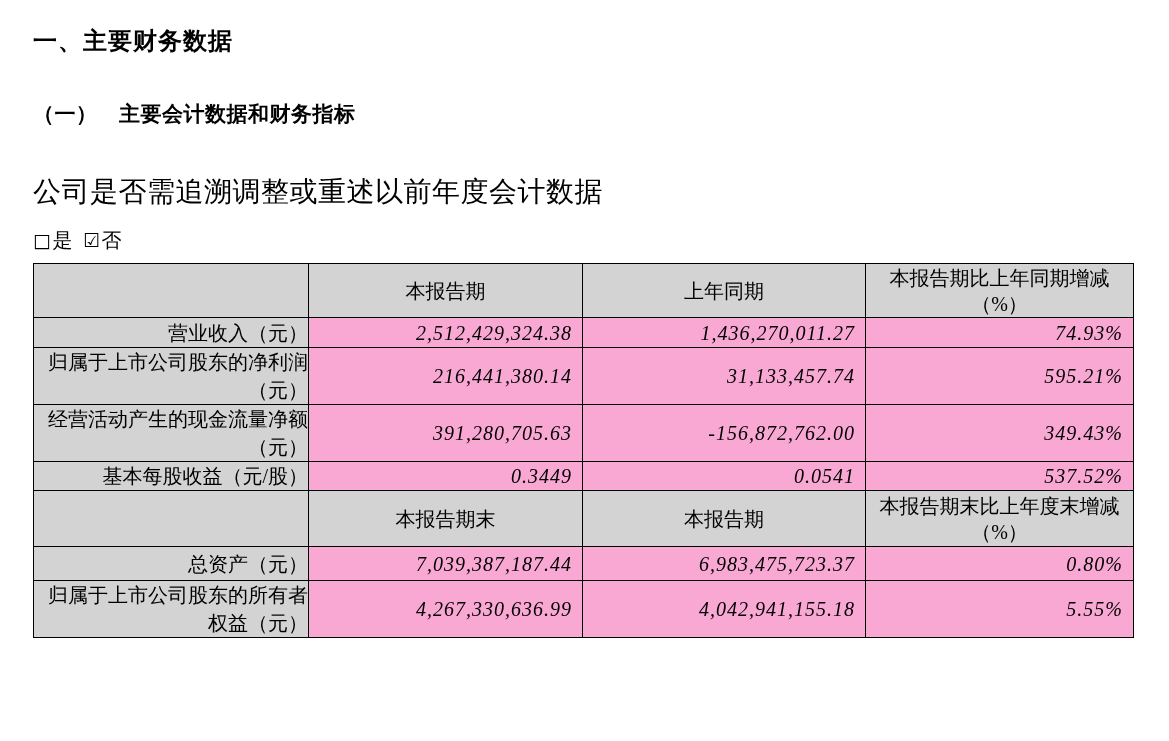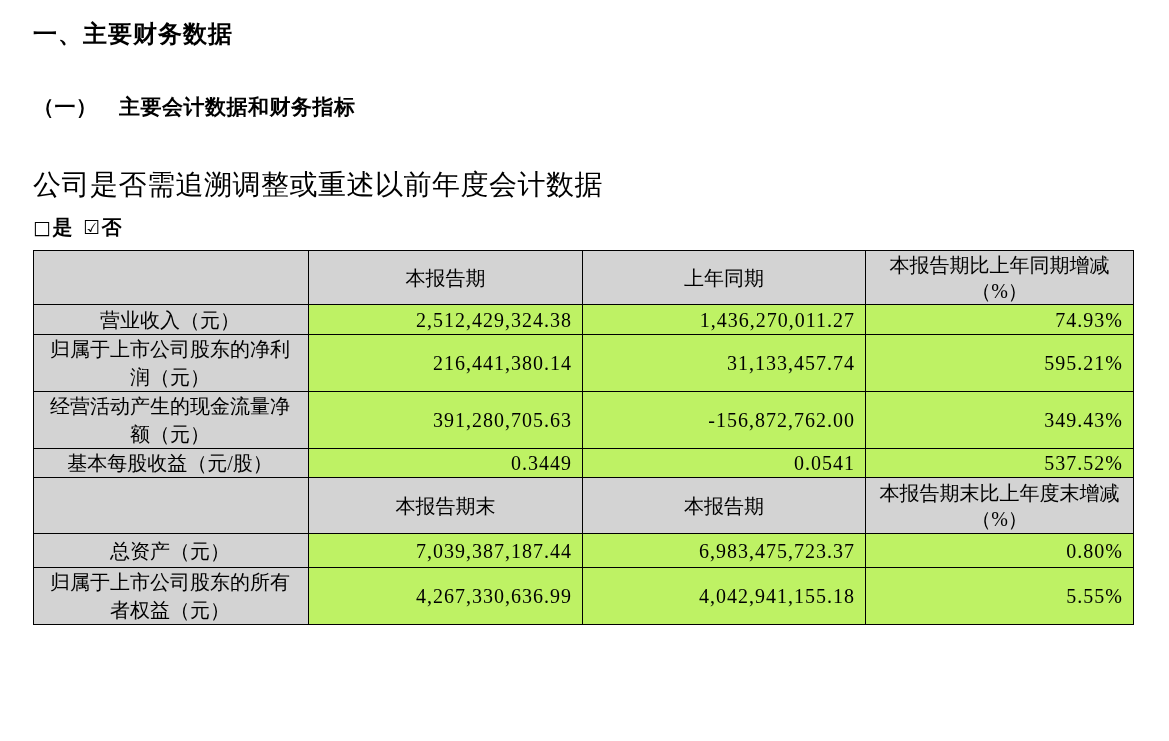--- a/index.html
+++ b/index.html
@@ -10,39 +10,38 @@
     font-family: "Liberation Serif", "DejaVu Serif", serif;
     overflow: hidden;
   }
   .page { padding: 18px 0 0 33px; }
 
   h1.sec-heading {
     font-family: "Liberation Sans", "DejaVu Sans", sans-serif;
     font-weight: bold;
     font-size: 24px;
     letter-spacing: 1px;
-    margin-top: 0;
+    margin-top: 7px;
   }
   h2.subsec-heading {
     font-family: "Liberation Sans", "DejaVu Sans", sans-serif;
     font-weight: bold;
     font-size: 21px;
     letter-spacing: 0.5px;
     margin-top: 43px;
   }
   p.intro {
     margin-top: 45px;
     font-size: 28px;
     letter-spacing: 0.5px;
   }
   p.cb-line {
-    margin-top: 10px;
+    margin-top: 16px;
     font-size: 20px;
     letter-spacing: 0.5px;
-    font-weight: bold;
   }
   .cb { margin-right: 10px; }
   .cb-icon {
     font-family: "DejaVu Sans", sans-serif;
     font-size: 19px;
     margin-right: 1px;
   }
 
   table.fin-table {
     border-collapse: collapse;
@@ -57,29 +56,30 @@
     line-height: 28px;
     overflow: hidden;
   }
   .fin-table td.head {
     background: #d3d3d3;
     text-align: center;
     line-height: 26px;
   }
   .fin-table td.lab {
     background: #d3d3d3;
-    text-align: center;
-    padding: 0 10px 0 8px;
+    text-align: right;
+    padding: 0 0 0 8px;
   }
   .fin-table td.num {
-    background: #bef264;
+    background: #f9a8d4;
     text-align: right;
     padding-right: 10px;
     letter-spacing: 1px;
     white-space: nowrap;
+    font-style: italic;
   }
 </style>
 </head>
 <body>
 
 <div class="page">
 
   <h1 class="sec-heading">一、主要财务数据</h1>
 
   <h2 class="subsec-heading">（一）　主要会计数据和财务指标</h2>

